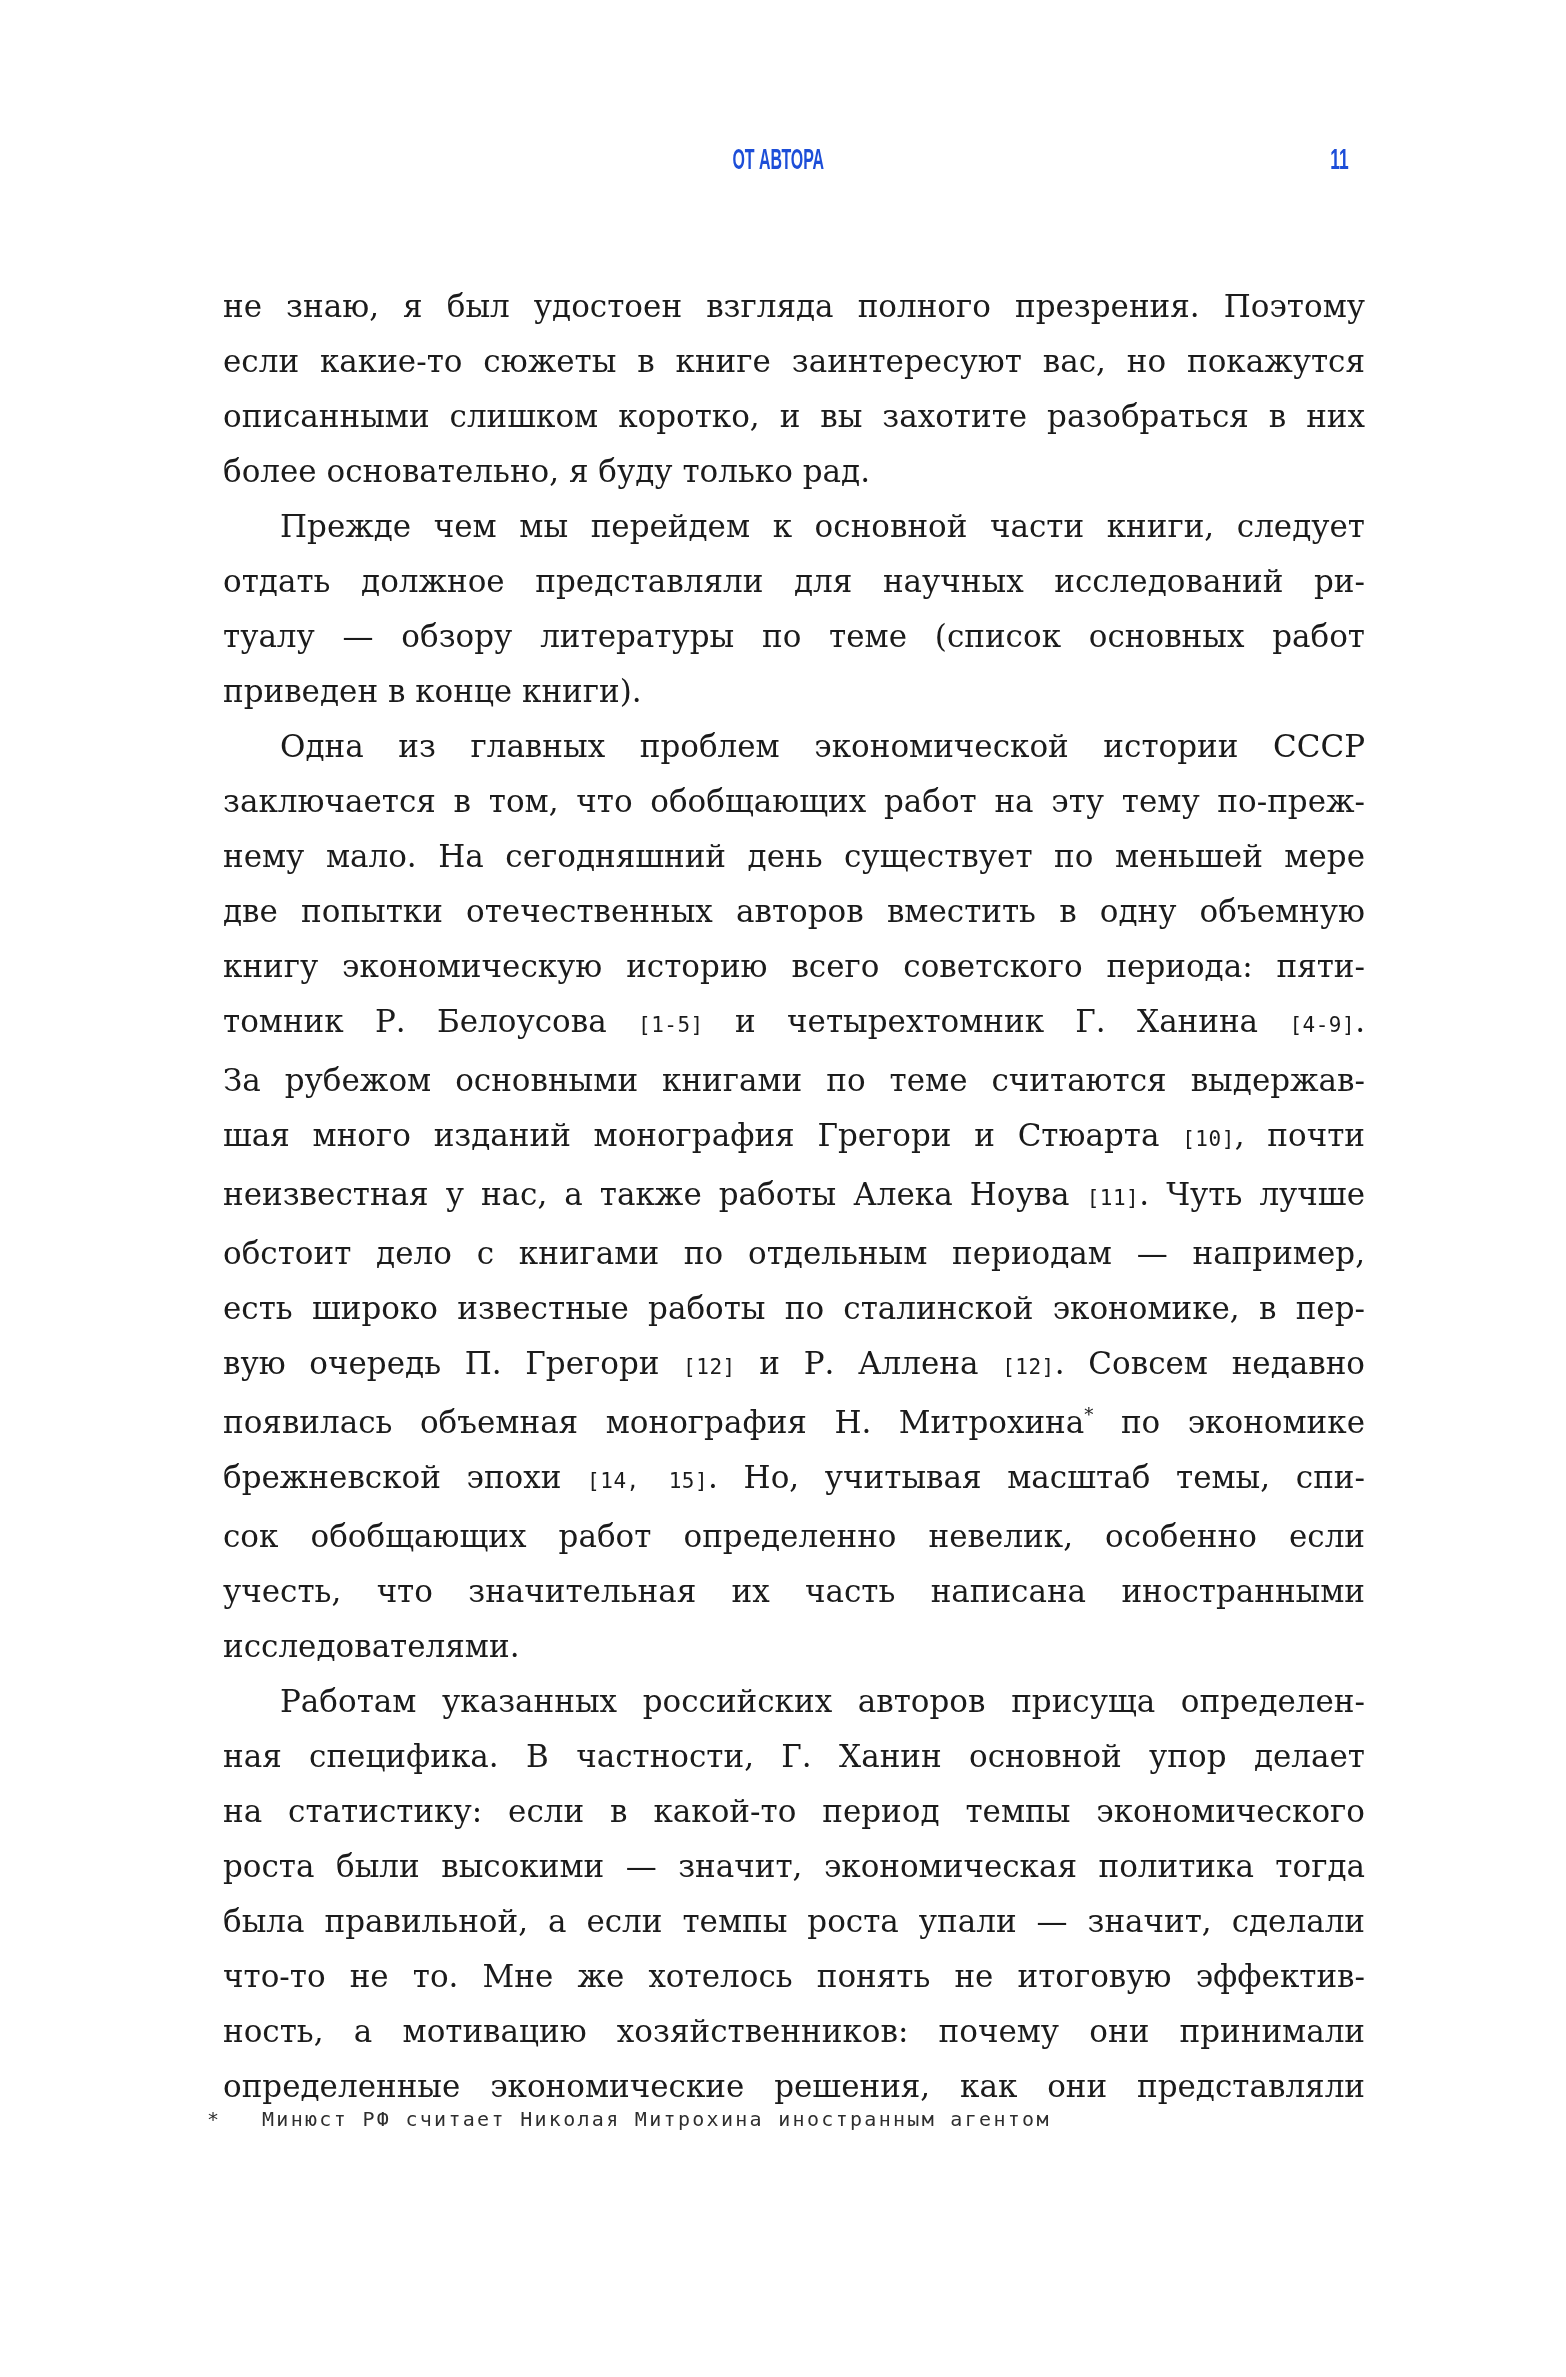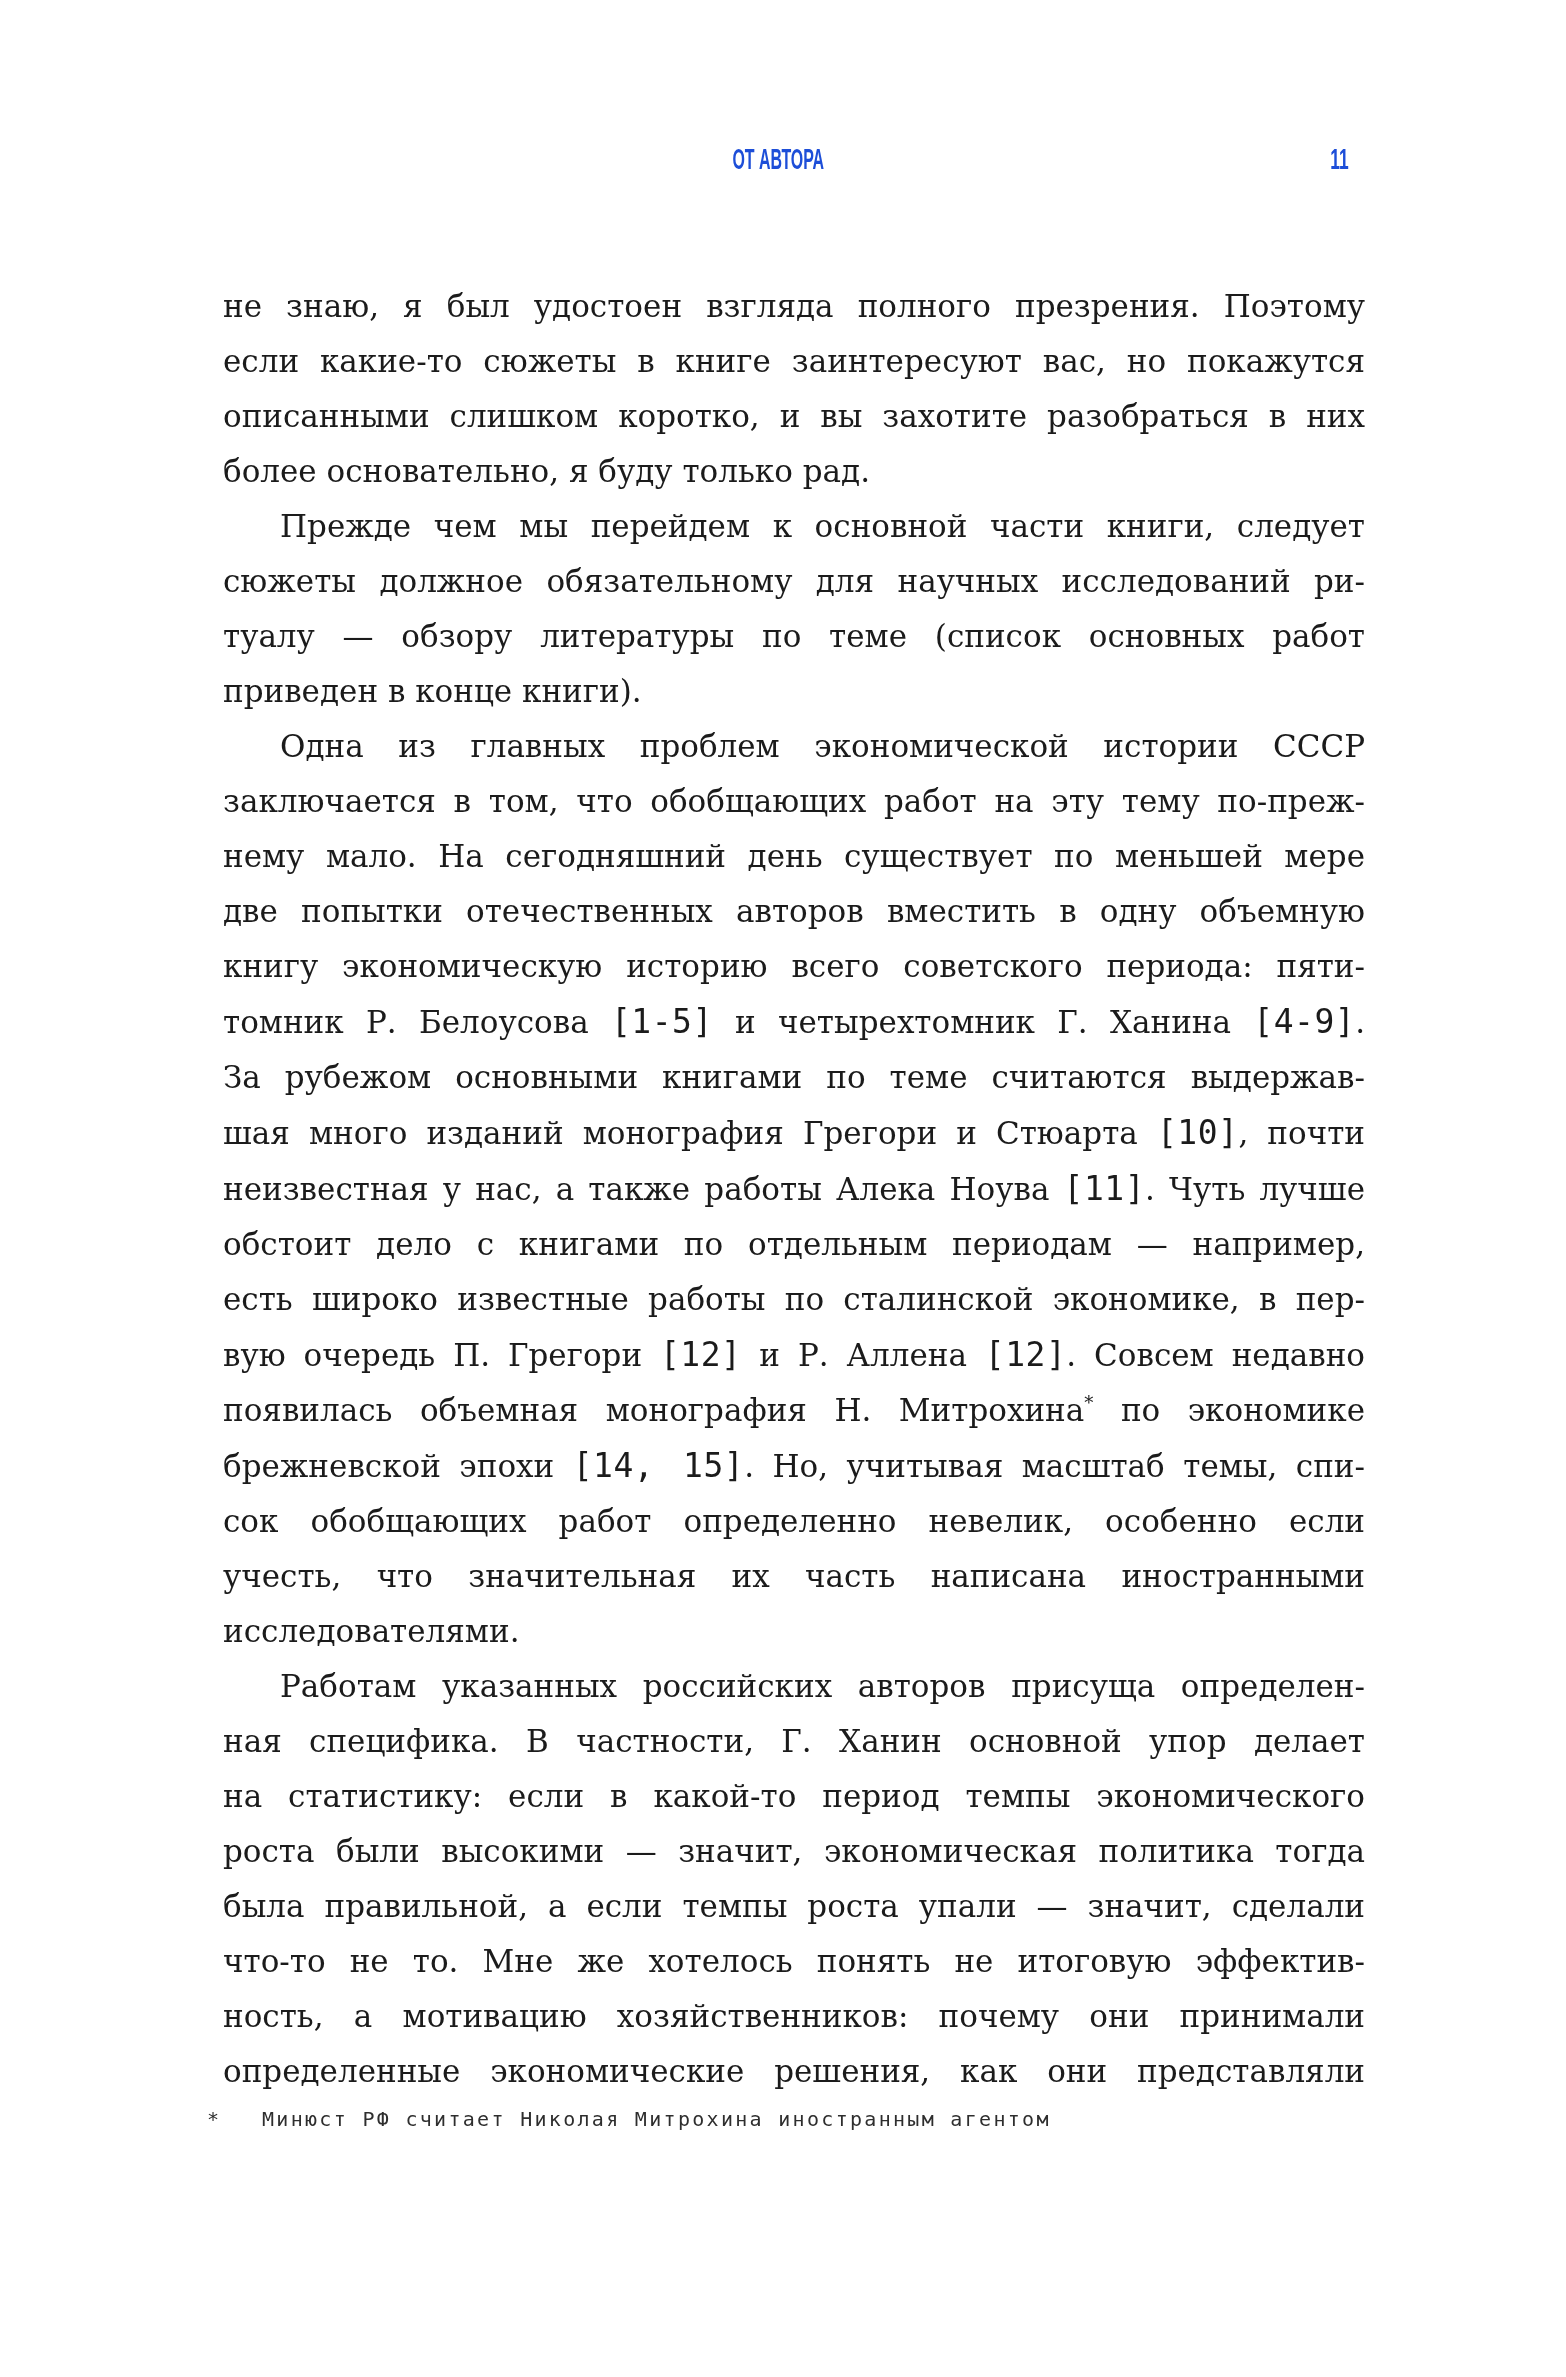--- a/index.html
+++ b/index.html
@@ -72,21 +72,21 @@
   .line.last {
     text-align: left;
     text-align-last: left;
   }
   .line.indent {
     text-indent: 57px;
   }
   .seg-text { }
   .seg-ref {
     font-family: "DejaVu Sans Mono", monospace;
-    font-size: 33px;
+    font-size: 21px;
     letter-spacing: 0.5px;
   }
   .seg-sup {
     font-size: 18.3px;
     vertical-align: 12px;
     line-height: 0;
   }
 
   
   .footnote {
@@ -118,21 +118,21 @@
     <span class="rh-title-wrap"><span class="rh-title">ОТ АВТОРА</span></span>
     <span class="rh-page"><span class="rh-num">11</span></span>
   </div>
 
   <div class="body-text">
       <div class="line"><span class="seg-text">не знаю, я был удостоен взгляда полного презрения. Поэтому</span></div>
       <div class="line"><span class="seg-text">если какие-то сюжеты в книге заинтересуют вас, но покажутся</span></div>
       <div class="line"><span class="seg-text">описанными слишком коротко, и вы захотите разобраться в них</span></div>
       <div class="line last"><span class="seg-text">более основательно, я буду только рад.</span></div>
       <div class="line indent"><span class="seg-text">Прежде чем мы перейдем к основной части книги, следует</span></div>
-      <div class="line"><span class="seg-text">сюжеты должное обязательному для научных исследований ри-</span></div>
+      <div class="line"><span class="seg-text">отдать должное представляли для научных исследований ри-</span></div>
       <div class="line"><span class="seg-text">туалу — обзору литературы по теме (список основных работ</span></div>
       <div class="line last"><span class="seg-text">приведен в конце книги).</span></div>
       <div class="line indent"><span class="seg-text">Одна из главных проблем экономической истории СССР</span></div>
       <div class="line"><span class="seg-text">заключается в том, что обобщающих работ на эту тему по-преж-</span></div>
       <div class="line"><span class="seg-text">нему мало. На сегодняшний день существует по меньшей мере</span></div>
       <div class="line"><span class="seg-text">две попытки отечественных авторов вместить в одну объемную</span></div>
       <div class="line"><span class="seg-text">книгу экономическую историю всего советского периода: пяти-</span></div>
       <div class="line"><span class="seg-text">томник Р. Белоусова </span><span class="seg-ref">[1-5]</span><span class="seg-text"> и четырехтомник Г. Ханина </span><span class="seg-ref">[4-9]</span><span class="seg-text">.</span></div>
       <div class="line"><span class="seg-text">За рубежом основными книгами по теме считаются выдержав-</span></div>
       <div class="line"><span class="seg-text">шая много изданий монография Грегори и Стюарта </span><span class="seg-ref">[10]</span><span class="seg-text">, почти</span></div>

